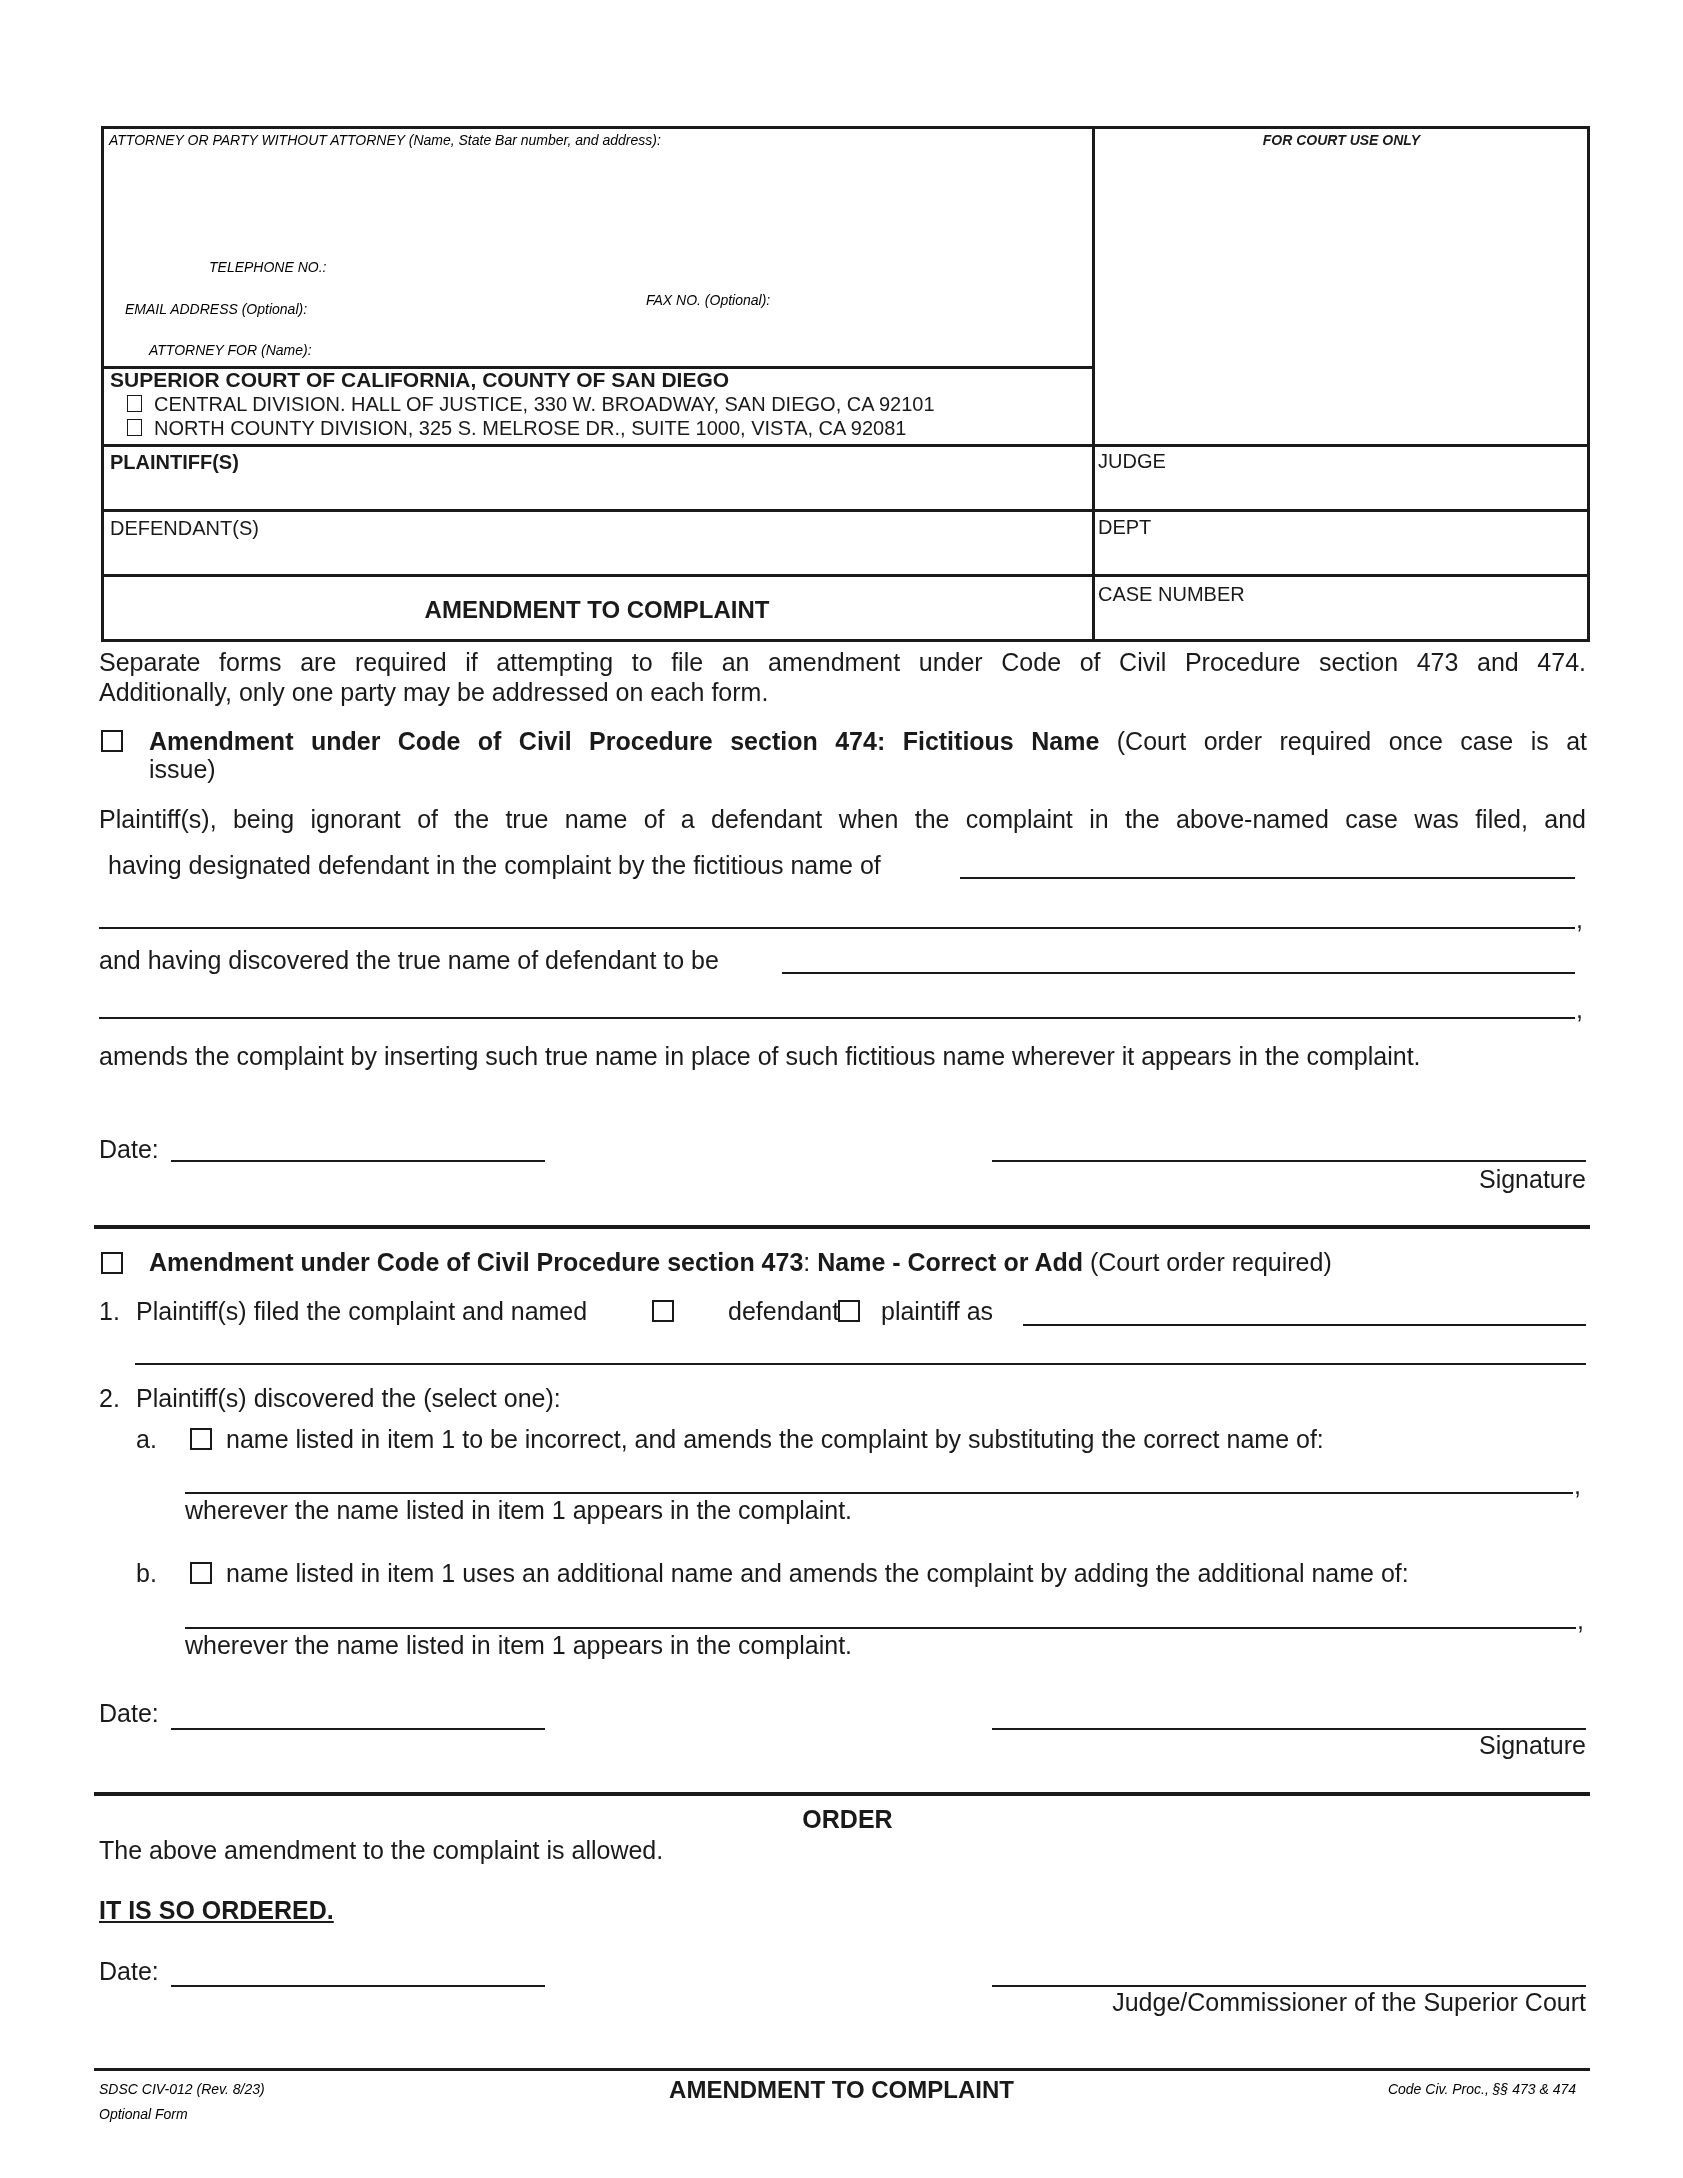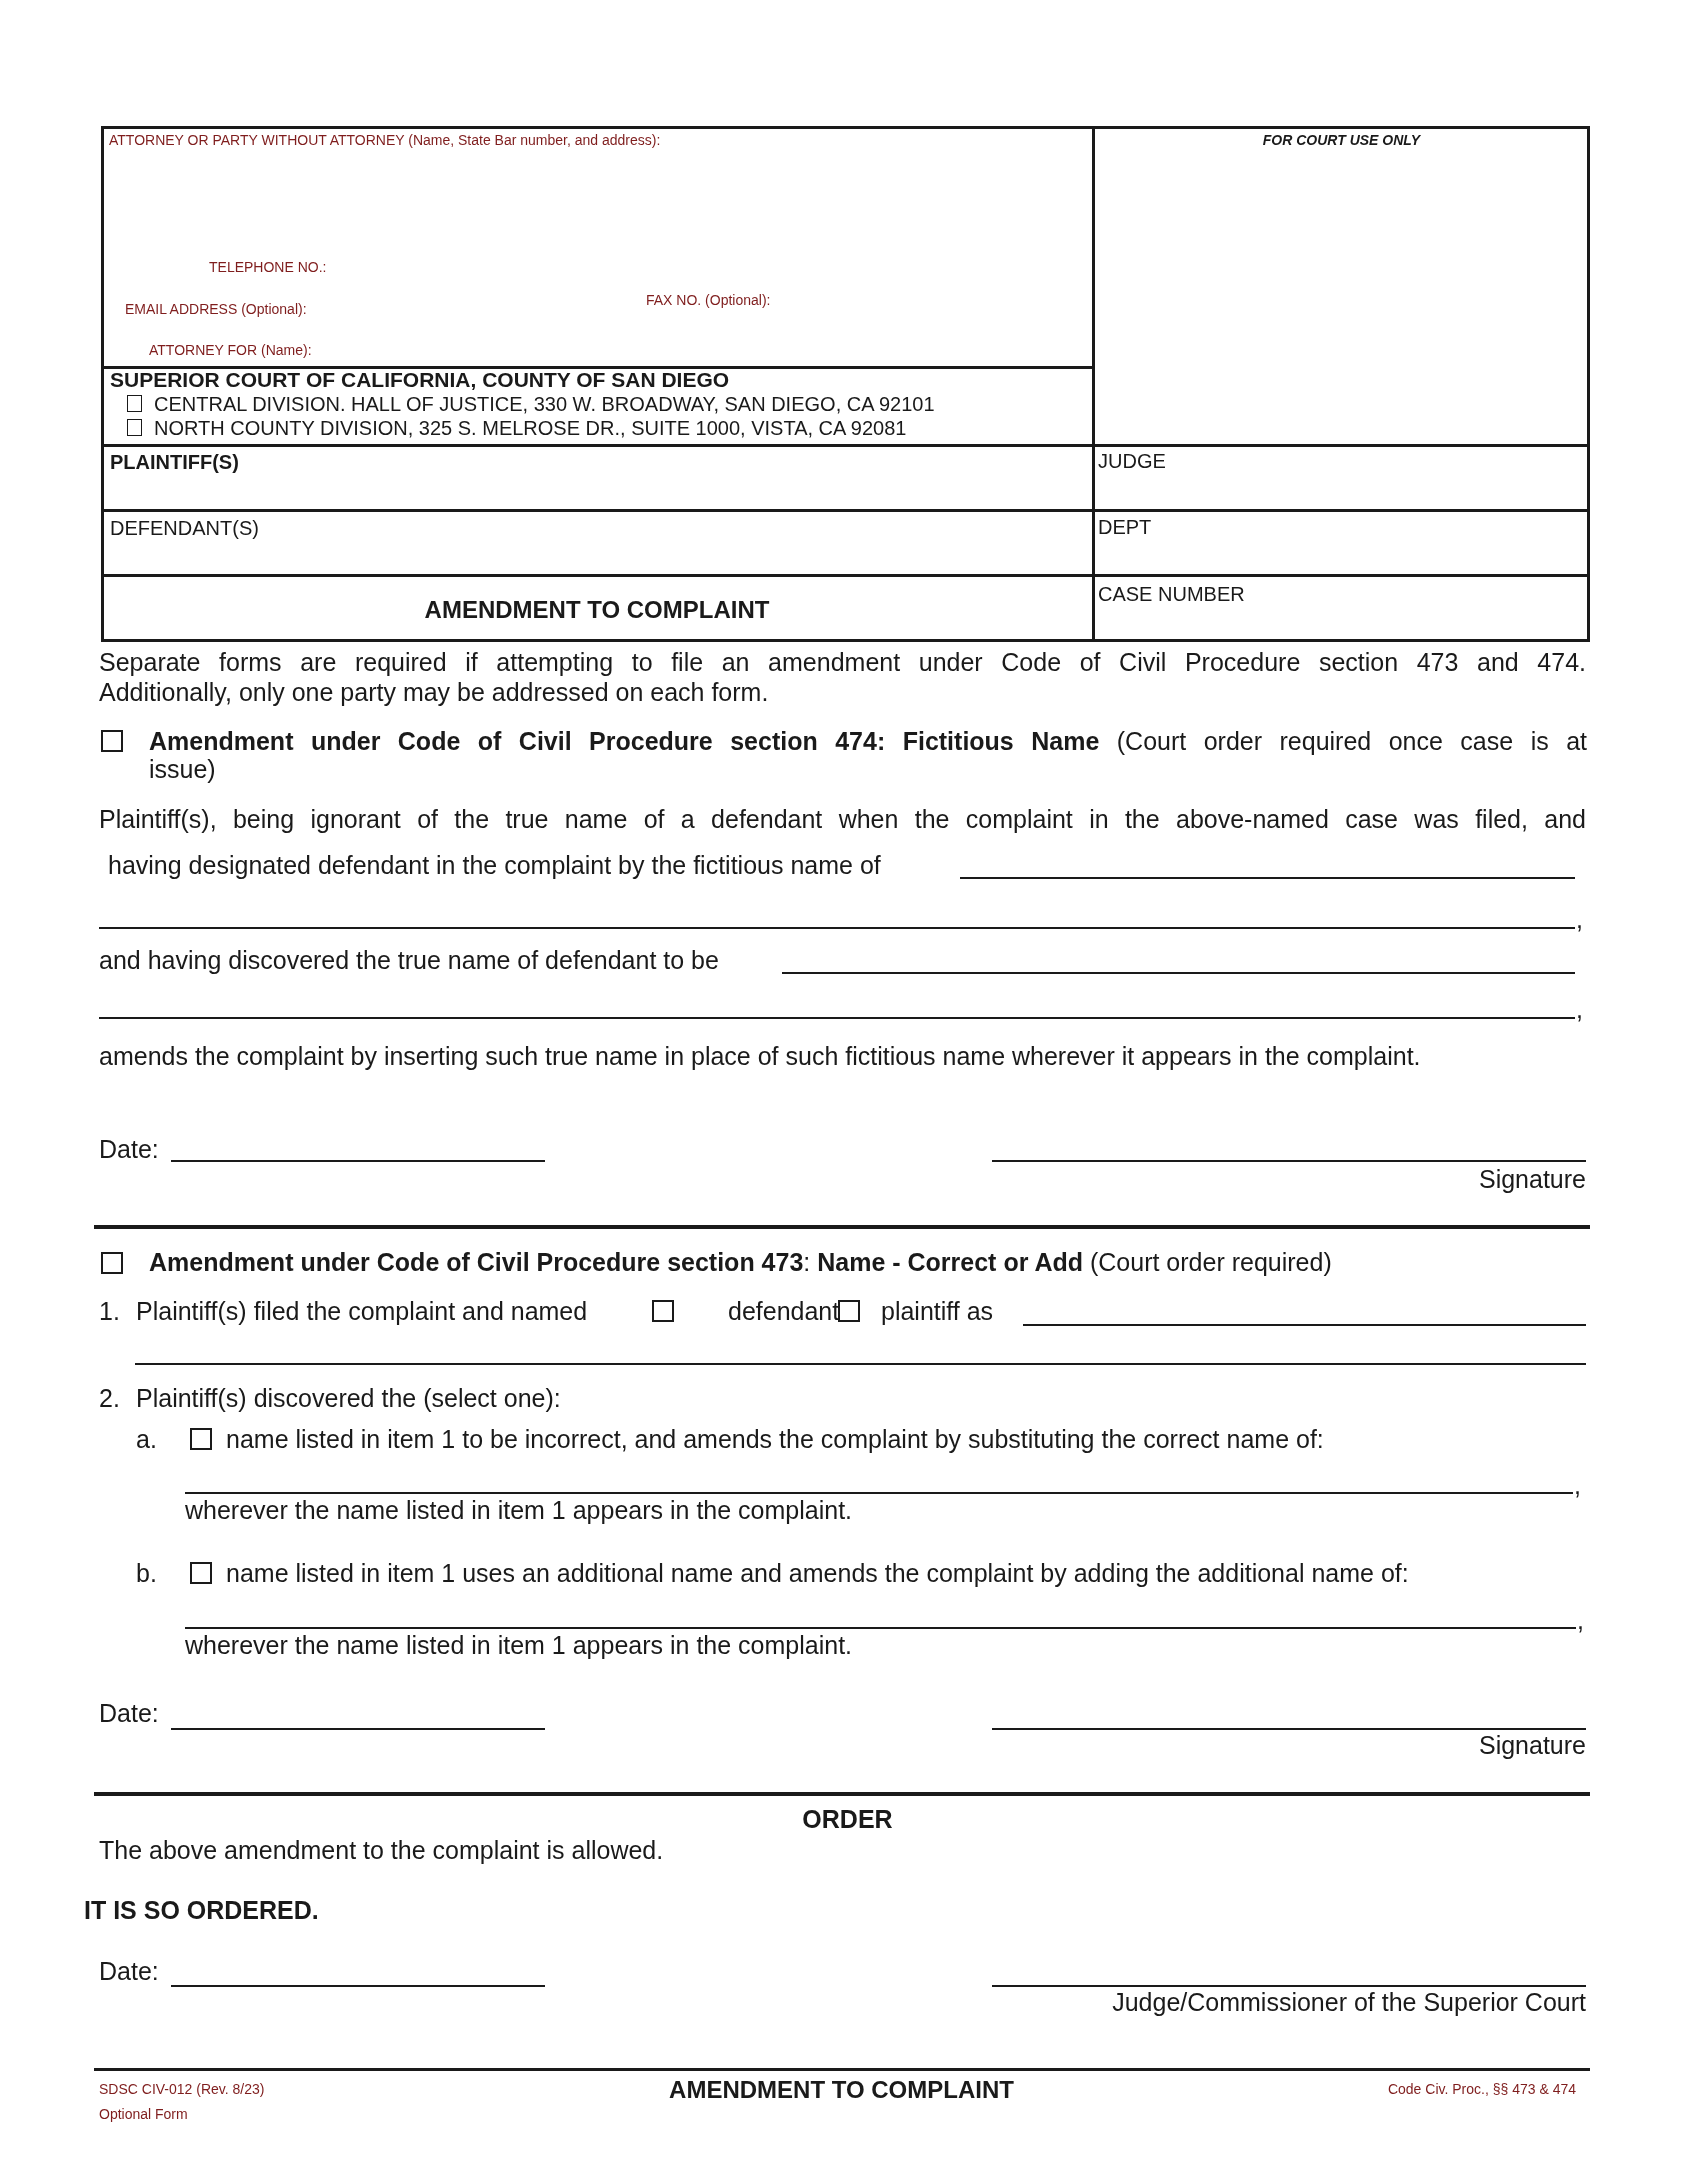--- a/index.html
+++ b/index.html
@@ -3,21 +3,21 @@
 <meta charset="utf-8">
 <style>
   html, body { margin: 0; padding: 0; background: #ffffff; }
   body { width: 1683px; height: 2178px; position: relative; overflow: hidden;
          font-family: "Liberation Sans", sans-serif; color: #1a1a1a; }
   .abs { position: absolute; white-space: nowrap; }
   .hdr { position: absolute; left: 101px; top: 126px; width: 1489px; height: 516px;
          border: 3px solid #1a1a1a; box-sizing: border-box; }
   .vline { position: absolute; background: #1a1a1a; width: 3px; }
   .hline { position: absolute; background: #1a1a1a; height: 3px; }
-  .small { font-size: 14px; color: #7f1d1d; }
+  .small { font-size: 14px; color: #000000; font-style: italic; }
   .med { font-size: 20px; }
   .body { font-size: 25px; }
   .bold { font-weight: bold; }
   .cb { position: absolute; width: 22px; height: 22px; border: 2px solid #1a1a1a; box-sizing: border-box; background: #fff; }
   .cb-sm { position: absolute; width: 15px; height: 17px; border: 1.5px solid #1a1a1a; box-sizing: border-box; background: #fff; }
   .uline { position: absolute; height: 2px; background: #1a1a1a; }
   .rule { position: absolute; left: 94px; width: 1496px; height: 4px; background: #1a1a1a; }
   .justify { text-align: justify; text-align-last: justify; }
 </style>
 </head>
@@ -117,21 +117,21 @@
 
 <div class="abs body" style="left:99px; top:1699px;">Date:</div>
 <div class="uline" style="left:171px; width:374px; top:1728px;"></div>
 <div class="uline" style="left:992px; width:594px; top:1728px;"></div>
 <div class="abs body" style="right:97px; top:1731px;">Signature</div>
 
 <div class="rule" style="top:1792px;"></div>
 
 <div class="abs body bold" style="left:0; width:1683px; text-align:center; top:1805px;padding-left:6px;">ORDER</div>
 <div class="abs body" style="left:99px; top:1836px;">The above amendment to the complaint is allowed.</div>
-<div class="abs body bold" style="left:84px; top:1896px;">IT IS SO ORDERED.</div>
+<div class="abs body bold" style="left:99px; top:1896px;text-decoration:underline;">IT IS SO ORDERED.</div>
 <div class="abs body" style="left:99px; top:1957px;">Date:</div>
 <div class="uline" style="left:171px; width:374px; top:1985px;"></div>
 <div class="uline" style="left:992px; width:594px; top:1985px;"></div>
 <div class="abs body" style="right:97px; top:1988px;">Judge/Commissioner of the Superior Court</div>
 
 <div class="rule" style="top:2068px; height:3px;"></div>
 <div class="abs small" style="left:99px; top:2081px;">SDSC CIV-012 (Rev. 8/23)</div>
 <div class="abs small" style="left:99px; top:2106px;">Optional Form</div>
 <div class="abs bold" style="left:0; width:1683px; text-align:center; top:2076px; font-size:24px;">AMENDMENT TO COMPLAINT</div>
 <div class="abs small" style="right:107px; top:2081px;">Code Civ. Proc., §§ 473 &amp; 474</div>

